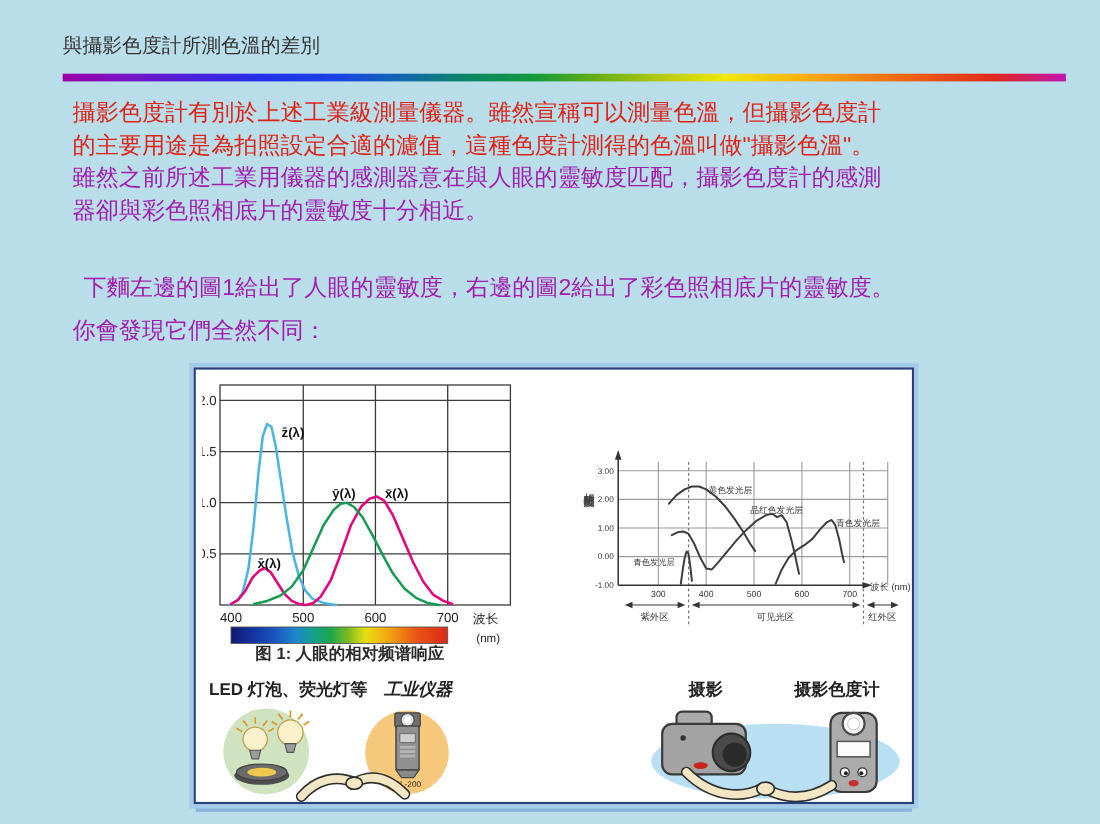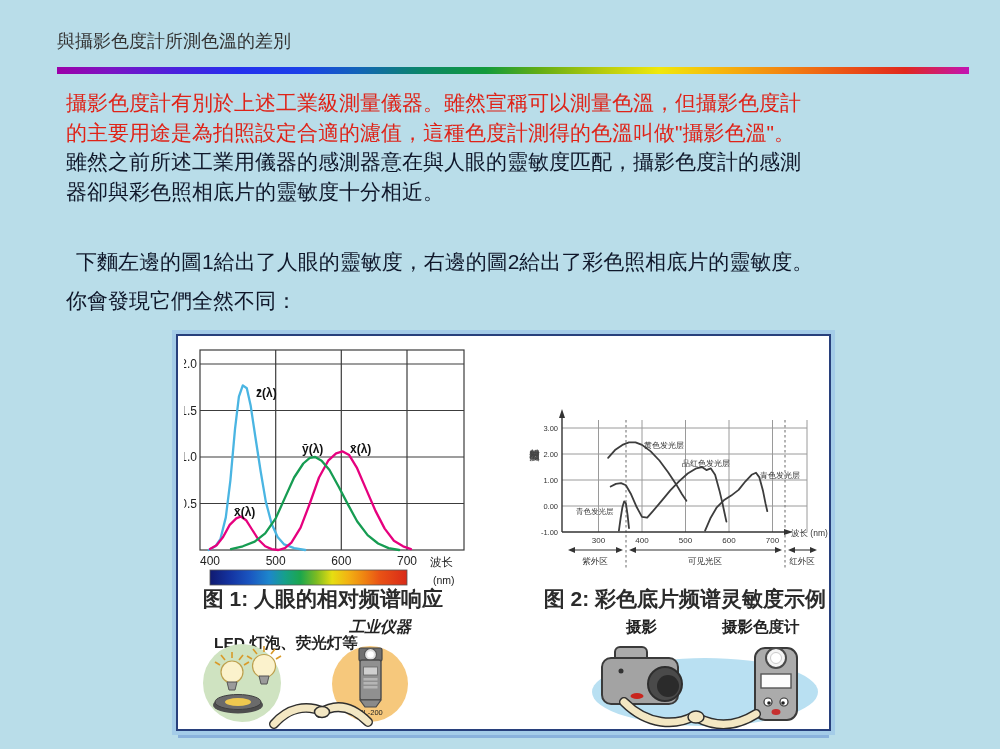--- a/index.html
+++ b/index.html
@@ -12,31 +12,31 @@
   #page-title{left:57px;top:26px;font-size:18px;line-height:30px;color:#333;white-space:nowrap;}
   #divider{
     left:57px;top:67px;width:912px;height:7px;
     background:linear-gradient(90deg,
       #9c00a8 0%,#7a14c4 6%,#4a21dd 13%,#2430ee 20%,#1a41e8 27%,#1263b8 33%,
       #0b8668 40%,#129a3c 47%,#64ad14 53%,#b8cc0e 60%,#f0e80c 66%,#f6b50e 73%,
       #f28211 80%,#ea4f16 87%,#e0281e 93%,#c214b4 100%);
   }
   .body-line{font-size:21px;line-height:29.5px;white-space:nowrap;}
   .red{color:#df2318;}
-  .dark{color:#0f172a;}
+  .dark{color:#a21caf;}
   #para1{left:66px;top:88px;}
   #para2{left:66px;top:247px;margin-left:10px;}
   #para3{left:66px;top:286px;text-align:right;}
   #panel{
     left:176px;top:334px;width:651px;height:393px;background:#ffffff;
     border:2px solid #28407c;
     box-shadow:0 0 0 4px #a4cce8, 0 9px 0 -2px #8ab2dc;
   }
   #panel .inner{position:absolute;}
-  .caption{font-size:21px;font-weight:bold;color:#2b2b2b;text-align:right;white-space:nowrap;}
+  .caption{font-size:15px;font-weight:bold;color:#2b2b2b;text-align:center;white-space:nowrap;}
   .illus-head{font-size:15.5px;font-weight:bold;color:#222;white-space:nowrap;}
   #fig2-ylabel{
     left:350px;top:104px;font-size:10.5px;color:#444;
     writing-mode:vertical-rl;text-orientation:upright;letter-spacing:0.5px;
   }
   svg text{font-family:"Liberation Sans","DejaVu Sans",sans-serif;}
 </style>
 </head>
 <body>
 
@@ -172,23 +172,22 @@
     <g font-size="8.5" fill="#333">
       <text x="81" y="166" text-anchor="middle">紫外区</text>
       <text x="191" y="166" text-anchor="middle">可见光区</text>
       <text x="288" y="166" text-anchor="middle">红外区</text>
     </g>
   </svg>
 
   <div class="inner" id="fig2-ylabel">相对的灵敏度</div>
 
   <div class="inner caption" style="left:15px;top:249px;width:250px;">图 1: 人眼的相对频谱响应</div>
-  <div class="inner caption" style="left:358px;top:249px;width:290px;">图 2: 彩色底片频谱灵敏度示例</div>
-
-  <div class="inner illus-head" style="left:12px;top:297px;margin-left:24px;">LED 灯泡、荧光灯等</div>
+
+  <div class="inner illus-head" style="left:12px;top:281px;">LED 灯泡、荧光灯等</div>
   <div class="inner illus-head" style="left:171px;top:281px;font-style:italic;">工业仪器</div>
   <div class="inner illus-head" style="left:448px;top:281px;text-align:center;">摄影</div>
   <div class="inner illus-head" style="left:544px;top:281px;text-align:center;">摄影色度计</div>
 
   <svg class="inner" style="left:0;top:298px;" width="651" height="95" viewBox="0 0 651 95">
 
     <circle cx="64" cy="49" r="39" fill="#cfe3c1"></circle>
     <circle cx="192" cy="50" r="38" fill="#f6c87c"></circle>
     <ellipse cx="527" cy="58" rx="113" ry="34" fill="#b9e0f2"></ellipse>
 

